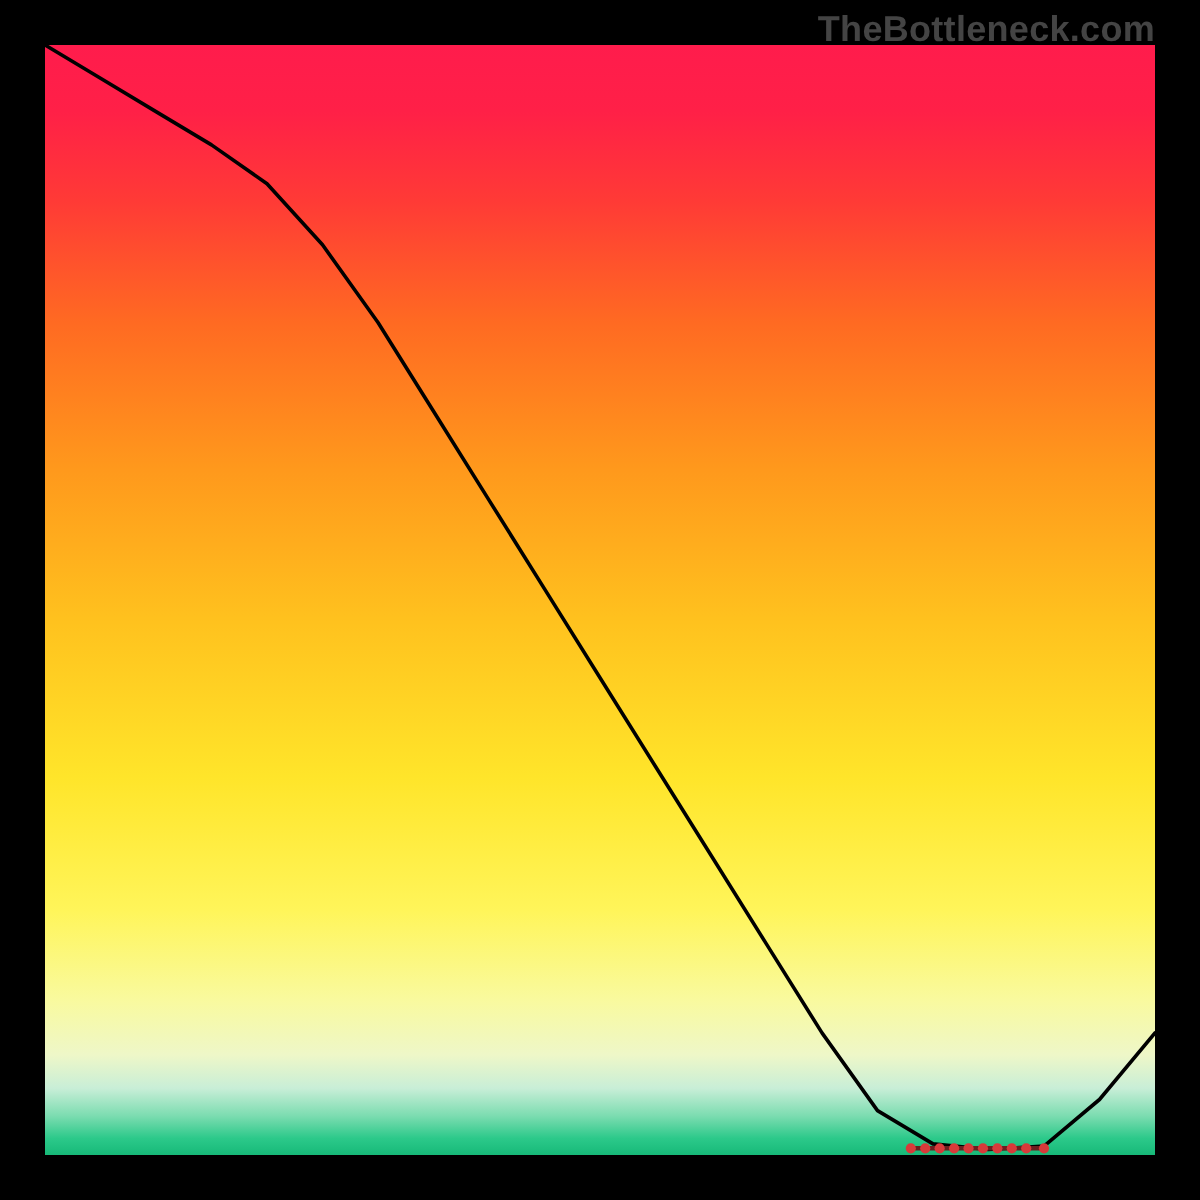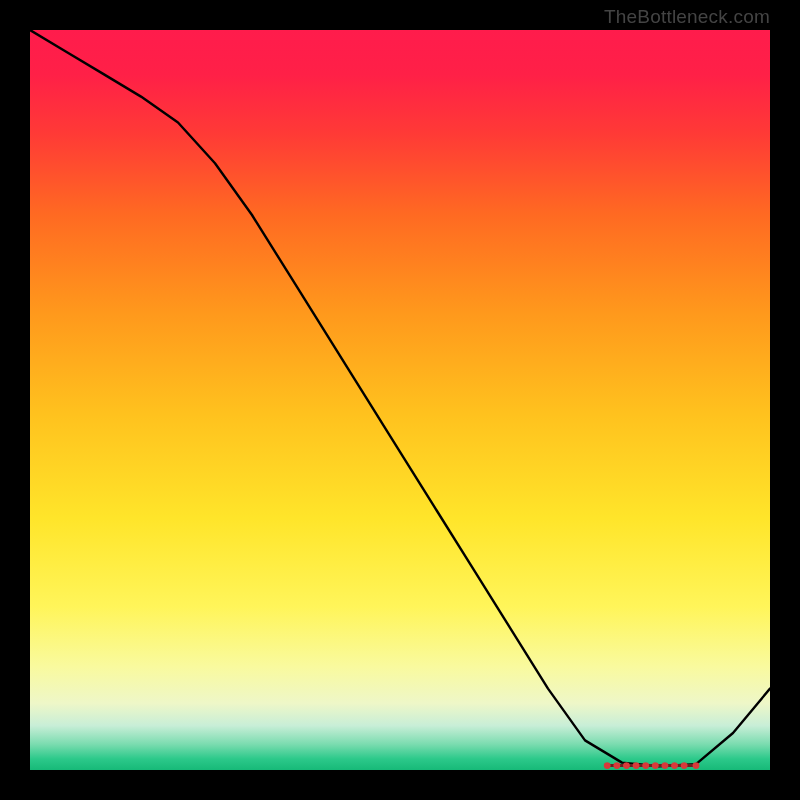--- a/index.html
+++ b/index.html
@@ -22,22 +22,22 @@
     left: 30px;
     top: 30px;
     width: 740px;
     height: 740px;
   }
   .watermark {
     position: absolute;
     top: 6px;
     right: 30px;
     color: #444;
-    font-size: 19px;
-    font-weight: 400;
+    font-size: 24px;
+    font-weight: 700;
     letter-spacing: 0.2px;
   }
   svg { display: block; }
 </style>
 </head>
 <body>
 
 <div class="frame">
   <div class="watermark">TheBottleneck.com</div>
   <div class="plot-area">

